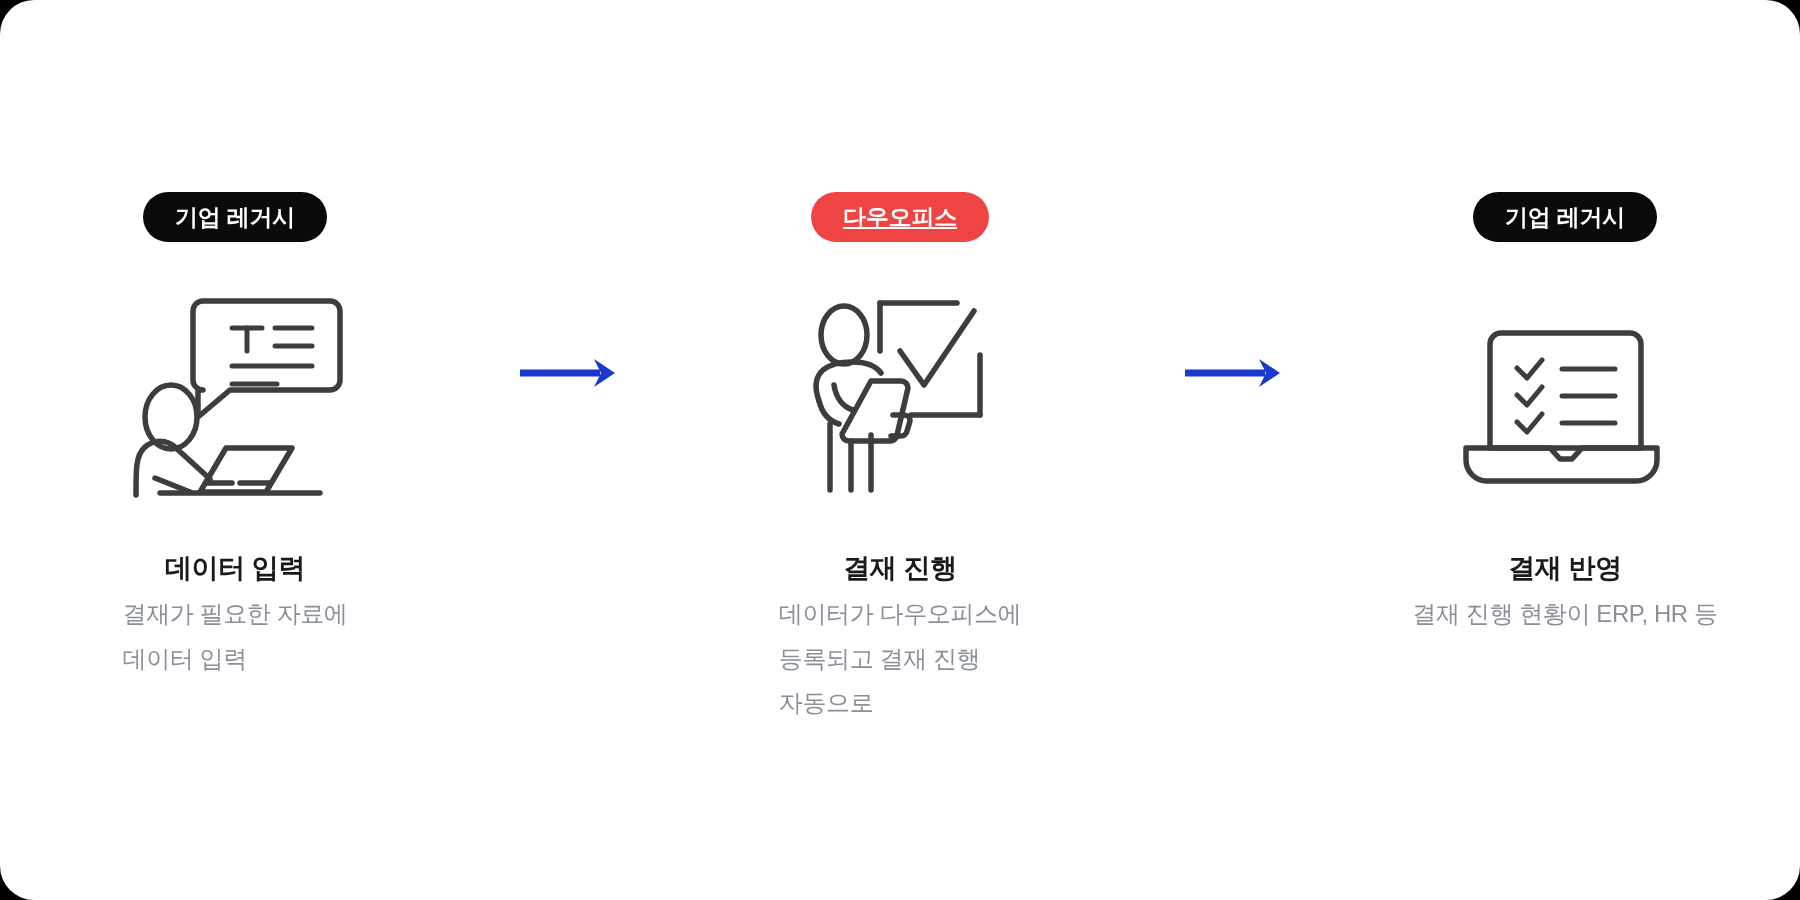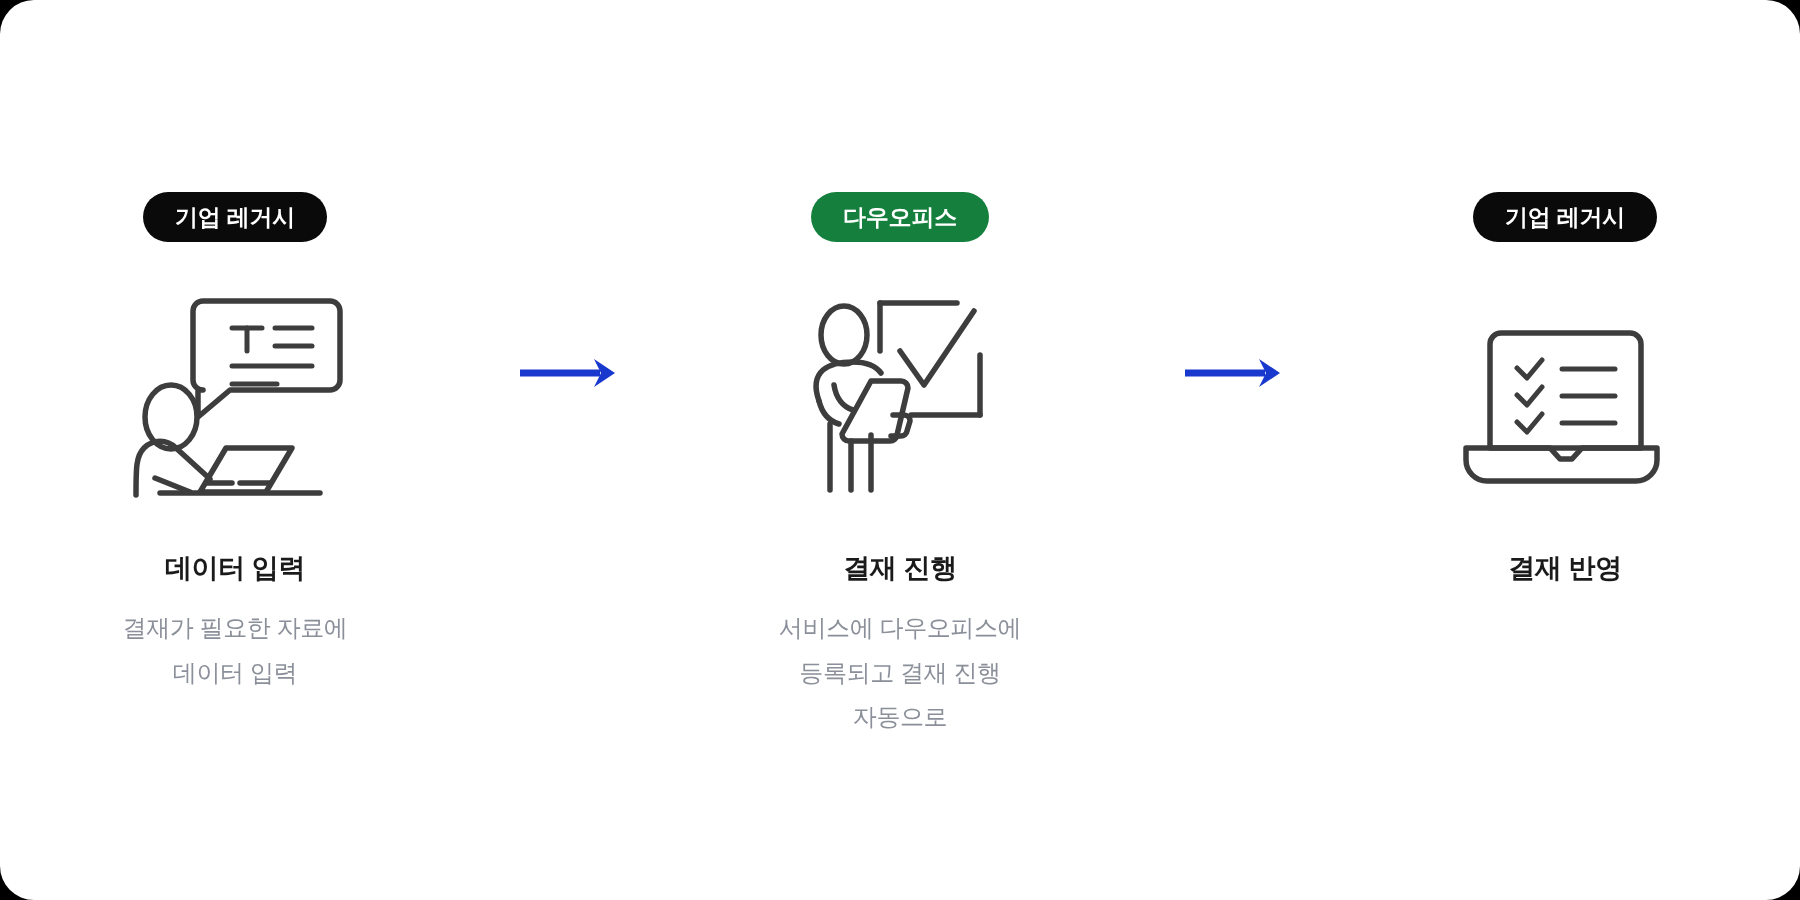--- a/index.html
+++ b/index.html
@@ -47,46 +47,46 @@
     height: 50px;
     padding: 0 32px;
     border-radius: 25px;
     font-size: 23px;
     font-weight: bold;
     letter-spacing: -0.2px;
     color: #ffffff;
     white-space: nowrap;
   }
   .badge.dark { background: #0a0a0a; }
-  .badge.teal { background: #15803d; }
+  .badge.teal { background: #ef4444; text-decoration: underline; }
 
   .art {
     height: 210px;
     margin-top: 48px;
     display: flex;
     align-items: center;
     justify-content: center;
   }
 
   .step-title {
     margin-top: 50px;
     font-size: 27px;
     font-weight: bold;
     color: #1a1a1a;
     letter-spacing: -0.4px;
     text-align: center;
   }
 
   .step-desc {
-    margin-top: 20px;
+    margin-top: 6px;
     font-size: 24px;
     line-height: 1.86;
     color: #8a8f99;
     letter-spacing: -0.4px;
-    text-align: center;
+    text-align: left;
   }
   .step-desc .line { display: block; white-space: nowrap; }
 
   .connector {
     width: 195px;
     display: flex;
     align-items: flex-start;
     justify-content: center;
     padding-top: 355px;
   }
@@ -172,21 +172,21 @@
           <path class="ln" d="M88 122 H99 a6 6 0 0 1 6 6 L102 138 a6 6 0 0 1 -6 5 H86"></path>
 
           <line class="ln" x1="25" y1="131" x2="25" y2="197"></line>
           <line class="ln" x1="46" y1="148" x2="46" y2="197"></line>
           <line class="ln" x1="66" y1="142" x2="66" y2="197"></line>
         </svg>
       </div>
 
       <div class="step-title">결재 진행</div>
       <div class="step-desc">
-        <span class="line">서비스에 다우오피스에</span>
+        <span class="line">데이터가 다우오피스에</span>
         <span class="line">등록되고 결재 진행</span>
         <span class="line">자동으로</span>
       </div>
     </div>
 
     <div class="connector">
       <svg width="100" height="36" viewBox="0 0 100 36" aria-hidden="true">
         <line x1="2" y1="18" x2="82" y2="18" stroke="#1838ce" stroke-width="7"></line>
         <path d="M76 4 L97 18 L76 32 L83 18 Z" fill="#1838ce"></path>
       </svg>
@@ -206,17 +206,18 @@
           <line class="ln-thin" x1="104" y1="46" x2="157" y2="46"></line>
           <path class="ln-thin" d="M59 72 L69 82 L84 64"></path>
           <line class="ln-thin" x1="104" y1="73" x2="157" y2="73"></line>
           <path class="ln-thin" d="M59 99 L69 109 L84 91"></path>
           <line class="ln-thin" x1="104" y1="100" x2="157" y2="100"></line>
         </svg>
       </div>
 
       <div class="step-title">결재 반영</div>
       <div class="step-desc">
+        <span class="line">결재 진행 현황이 ERP, HR 등</span>
       </div>
     </div>
 
   </div>
 </div>
 
 </body></html>

